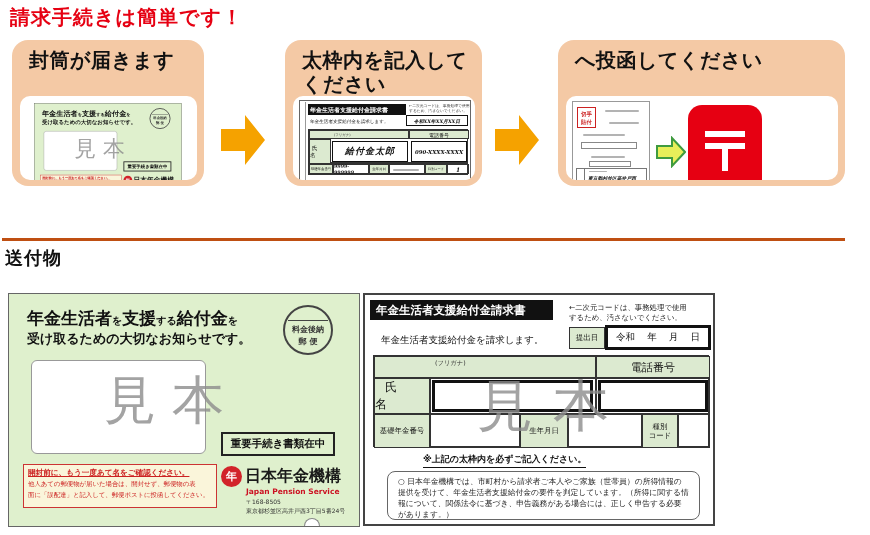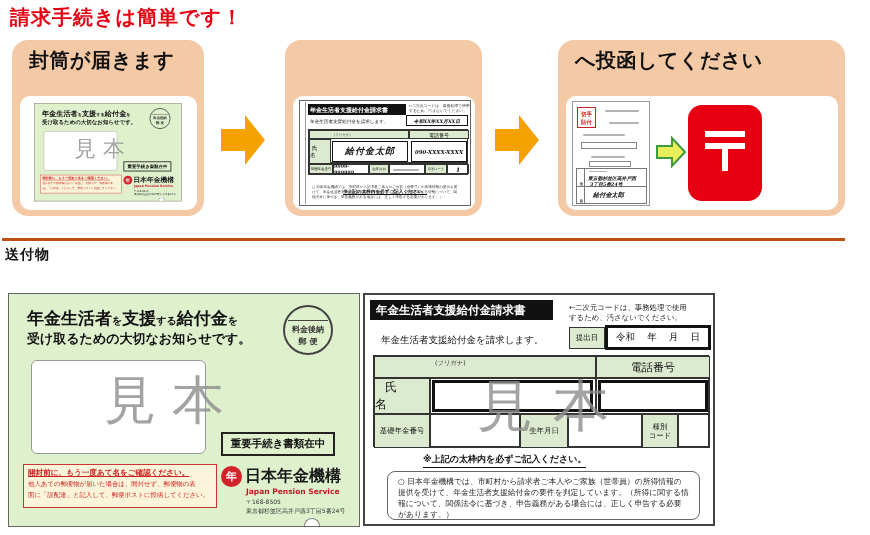--- a/index.html
+++ b/index.html
@@ -3,29 +3,29 @@
 <meta charset="utf-8">
 <style>
   * { margin:0; padding:0; box-sizing:border-box; }
   html,body { background:#fff; }
   body { font-family:"DejaVu Sans","Liberation Sans",sans-serif; }
   .canvas { position:relative; width:870px; height:535px; background:#fff; overflow:hidden;padding-left:14px; }
 
   
   .page-title { position:absolute; left:10px; top:4px; font-size:20px; font-weight:bold; color:#e60012; letter-spacing:1px; }
 
-  .step-card { position:absolute; top:40px; height:176px; background:#f4c9a5; border-radius:16px; }
+  .step-card { position:absolute; top:40px; height:146px; background:#f4c9a5; border-radius:16px; }
   .step-card .heading { padding:9px 0 0 17px; font-size:20px; font-weight:bold; color:#111; line-height:1.18; letter-spacing:0.5px; }
   .card-inner { position:absolute; left:8px; right:7px; top:56px; bottom:6px; background:#fff; border-radius:10px; overflow:hidden; }
 
   .flow-arrow { position:absolute; top:115px; width:44px; height:50px; }
 
   
   .divider { position:absolute; left:2px; top:238px; width:843px; height:3px; background:#bf4f12; }
-  .shipment-heading { position:absolute; left:5px; top:246px; font-size:14px; font-weight:bold; color:#111; letter-spacing:1px; }
+  .shipment-heading { position:absolute; left:5px; top:246px; font-size:18px; font-weight:bold; color:#111; letter-spacing:1px; }
 
   
   .env { position:relative; width:352px; height:234px; background:#dff0cd; border:1px solid #666; }
   .env-abs { position:absolute; left:8px; top:293px; }
   .env .title-line1 { position:absolute; left:18px; top:13px; white-space:nowrap; color:#111; }
   .env .t-big { font-size:17px; font-weight:bold; }
   .env .t-small { font-size:10px; font-weight:bold; }
   .env .title-line2 { position:absolute; left:18px; top:36px; font-size:13px; font-weight:bold; color:#111; }
   .postage-circle { position:absolute; left:274px; top:11px; width:50px; height:50px; border:2px solid #444; border-radius:50%; }
   .postage-circle .pc-line { position:absolute; left:3px; right:3px; top:13px; border-top:1.5px solid #444; }
@@ -144,20 +144,24 @@
         </div>
       </div>
     </div>
   </div>
 
   <svg class="flow-arrow" style="left:221px;" viewBox="0 0 44 50">
     <polygon points="0,14 24,14 24,0 44,25 24,50 24,36 0,36" fill="#f5a200"></polygon>
   </svg>
 
   <div class="step-card" style="left:285px; width:197px;">
+    <div class="heading">
+      <div>太枠内を記入して</div>
+      <div>ください</div>
+    </div>
     <div class="card-inner">
       <div class="mini-form">
         <div class="mf-strip"></div>
         <div class="mf-header">年金生活者支援給付金請求書</div>
         <div class="mf-qr">
           <div>←二次元コードは、事務処理で使用</div>
           <div>するため、汚さないでください。</div>
         </div>
         <div class="mf-req">年金生活者支援給付金を請求します。</div>
         <div class="mf-date">

